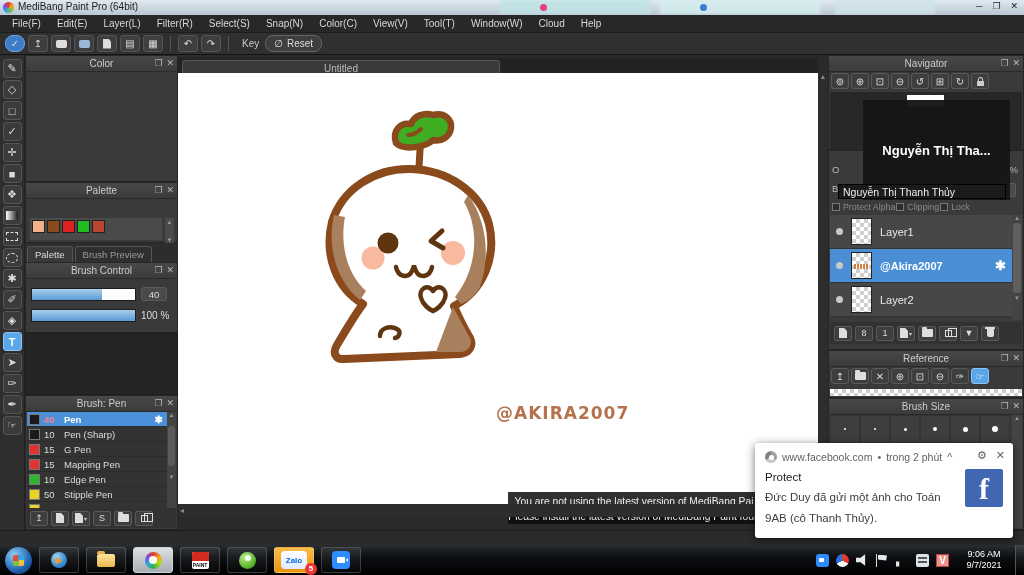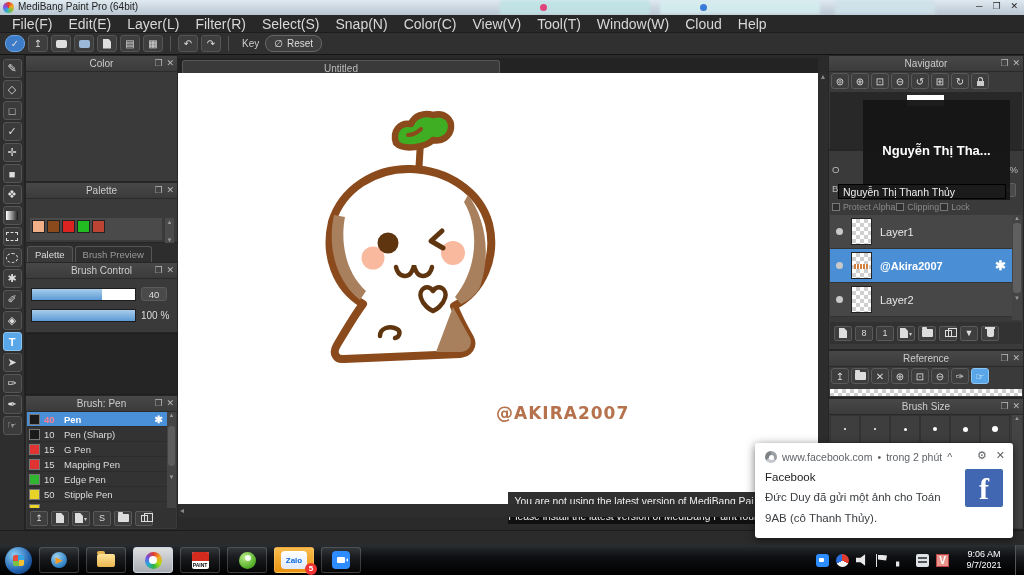--- a/index.html
+++ b/index.html
@@ -11,21 +11,21 @@
   #titlebar{left:0;top:0;width:1024px;height:15px;background:linear-gradient(#dfe9f0,#b9c6d2);overflow:hidden}
   #titlebar .appico{left:3px;top:2px;width:11px;height:11px;border-radius:50%;background:conic-gradient(#e23b2e,#f5a623,#7bc144,#2aa7de,#8b4ae0,#e23b2e)}
   #titlebar .ttl{left:18px;top:1px;font-size:10px;color:#222}
   .bgtab{top:0;height:14px;border-radius:4px 4px 0 0;filter:blur(1.5px);opacity:.85}
   .tabdot{top:4px;width:7px;height:7px;border-radius:50%;filter:blur(.5px)}
   #wctrl{right:6px;top:1px;display:flex;gap:10px;font-size:9px;color:#222}
   #wctrl span{cursor:default}
 
   
   #menubar{left:0;top:15px;width:1024px;height:18px;background:#282828;display:flex;align-items:center;padding-left:4px;border-bottom:1px solid #1d1d1d}
-  .mitem{padding:10px 8px;font-size:14px;color:#d8d8d8}
+  .mitem{padding:10px 8px;font-size:10px;color:#d8d8d8}
   #toolbar{left:0;top:33px;width:1024px;height:22px;background:#303030;display:flex;align-items:center;gap:3px;padding-left:5px;border-bottom:1px solid #141414}
   .tbtn{width:20px;height:17px;background:#3e3e3e;border:1px solid #555;border-radius:3px;display:flex;align-items:center;justify-content:center;font-size:10px;color:#ddd}
   .tbtn.sel{background:#3d7cc9;border-color:#6aa5e0;border-radius:8px}
   .tsep{width:1px;height:15px;background:#555;margin:0 4px}
   #keylbl{font-size:10px;color:#ccc;margin:0 3px 0 6px}
   #resetbtn{height:17px;padding:0 8px;background:#3e3e3e;border:1px solid #666;border-radius:8px;display:flex;align-items:center;gap:4px;font-size:10px;color:#ddd}
 
   
   #toolstrip{left:0;top:55px;width:25px;height:475px;background:#2e2e2e;display:flex;flex-direction:column;align-items:center;padding-top:4px;gap:2px;border-right:1px solid #222}
   .tool{width:19px;height:19px;background:#3b3b3b;border:1px solid #555;border-radius:3px;display:flex;align-items:center;justify-content:center;font-size:11px;color:#ddd;flex:none}
@@ -668,21 +668,21 @@
     <span id="fbchrome"></span>
     <span>www.facebook.com</span>
     <span>•</span>
     <span>trong 2 phút</span>
     <span>^</span>
   </div>
   <div id="fbctrl">
     <span>⚙</span>
     <span>✕</span>
   </div>
-  <div id="fbtitle">Facebook</div>
+  <div id="fbtitle">Protect</div>
   <div id="fbmsg">Đức Duy đã gửi một ảnh cho Toán 9AB (cô Thanh Thủy).</div>
   <div id="fblogo">f</div>
 </div>
 
 <div id="statusbar" class="abs"></div>
 <div id="taskbar" class="abs">
   <div id="orb">
       <span id="orbflag"></span>
     </div>
   <span id="taskapps" style="display:flex">

